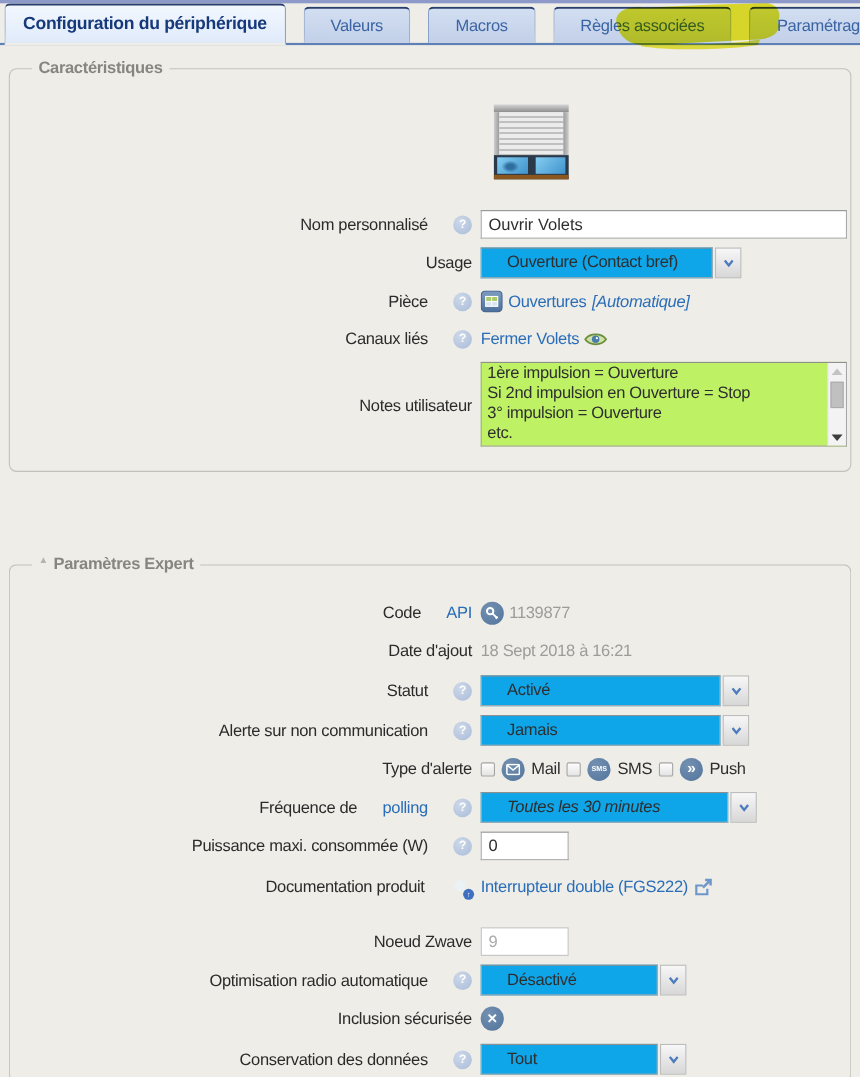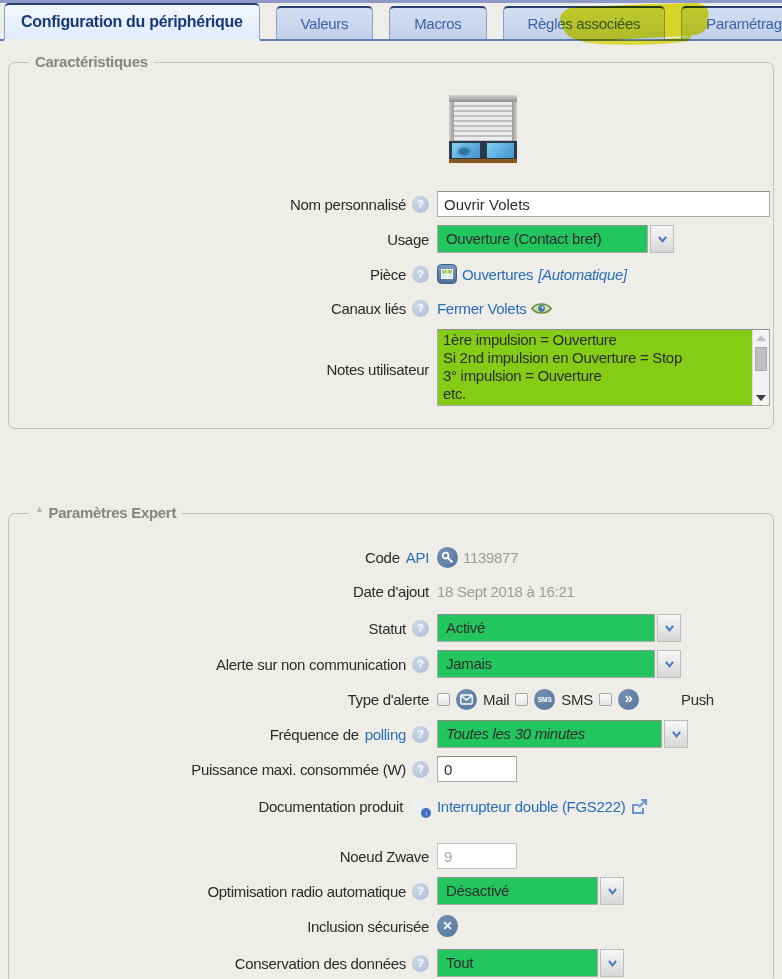--- a/index.html
+++ b/index.html
@@ -49,21 +49,21 @@
     color: #87857f; font-weight: bold; font-size: 15px;
     display: flex; align-items: flex-start; gap: 5px;
   }
   .tri { color: #b5b5ad; font-size: 9px; cursor: pointer; }
   #panel-carac { margin-top: 21px; padding: 32px 0 14px 0; }
   #panel-expert { margin-top: 84px; padding: 30px 0 0 0; height: 470px; border-bottom: none; }
   
   .row { display: flex; align-items: center; margin: 0 0 8px 0; min-height: 26px; }
   .lbl {
     width: 420px; flex: 0 0 420px;
-    display: flex; justify-content: flex-end; align-items: center; gap: 6px;
+    display: flex; justify-content: flex-end; align-items: center; gap: 23px;
     font-size: 15px; color: #2b2b2b; text-align: right; white-space: nowrap;
   }
   .val { display: flex; align-items: center; margin-left: 8px; gap: 5px; }
   a.lnk { color: #2a6db8; text-decoration: none; font-size: 15px; cursor: pointer; }
   .gray { color: #9c9c98; font-size: 15px; }
   
   .help {
     width: 17px; height: 17px; border-radius: 50%;
     background: radial-gradient(circle at 35% 30%, #cdd8e9, #a9bcd8);
     color: #fff; font-weight: bold; font-size: 11px;
@@ -74,21 +74,21 @@
   .txt {
     height: 26px; border: 1px solid #ababab; border-top-color: #8f8f8f;
     background: #fff; font-size: 15px; font-family: inherit;
     padding: 2px 6px; color: #2e2e2e;
   }
   .txt.disabled { color: #a9a9a9; border-color: #c2c2c2; }
   
   .sel { display: flex; align-items: stretch; gap: 2px; }
   .sel-field {
     height: 28px; border: 1px solid #ababab; border-top-color: #8f8f8f;
-    background: #22c55e; font-size: 15px; padding: 4px 6px 0 8px; white-space: nowrap;
+    background: #0ea5e9; font-size: 15px; padding: 4px 6px 0 23px; white-space: nowrap;
     overflow: hidden; cursor: default;
   }
   .sel-btn {
     width: 24px; height: 28px;
     background: linear-gradient(#f7f7f7, #d7d7d7);
     border: 1px solid #bdbdbd; cursor: pointer;
     display: flex; align-items: center; justify-content: center;
   }
   .chev { width: 9px; height: 9px; display: block; }
   
@@ -116,21 +116,21 @@
     position: absolute; left: 4px; top: 4px; width: 10px; height: 10px;
     border-radius: 50%; background: #eaf2f6;
   }
   .doc-ring .badge {
     position: absolute; right: -2px; bottom: -2px; width: 10px; height: 10px;
     border-radius: 50%; background: #3f6fbe; color: #fff; font-size: 7px;
     display: flex; align-items: center; justify-content: center; line-height: 1;
   }
   
   .notes-wrap {
-    width: 333px; height: 77px; background: #84cc16;
+    width: 333px; height: 77px; background: #bef264;
     border: 1px solid #a7a7a7; border-top-color: #8f8f8f;
     display: flex; align-items: stretch;
   }
   .notes-text {
     flex: 1; padding: 1px 5px; font-size: 15px; line-height: 18px;
     white-space: pre-line; color: #2e2e2e; overflow: hidden; cursor: text;
   }
   .sbar { width: 17px; display: flex; flex-direction: column; background: #f3f3f3; border-left: 1px solid #dcdcdc; }
   .sbar-btn { height: 15px; display: flex; align-items: center; justify-content: center; cursor: pointer; }
   .arrow-up { width: 0; height: 0; border-left: 5px solid transparent; border-right: 5px solid transparent; border-bottom: 6px solid #c3c3c3; }
@@ -373,21 +373,21 @@
           <rect x="0.8" y="1" width="11.4" height="9" rx="1" fill="none" stroke="#ffffff" stroke-width="1.4"></rect>
           <polyline points="1,1.6 6.5,6 12,1.6" fill="none" stroke="#ffffff" stroke-width="1.4"></polyline>
         </svg>
       </span>
       <span style="font-size:15px;">Mail</span>
       <span class="cbx"></span>
       <span class="circ small-text">SMS</span>
       <span style="font-size:15px;">SMS</span>
       <span class="cbx"></span>
       <span class="circ push-glyph">»</span>
-      <span style="font-size:15px;margin-left:36px;">Push</span>
+      <span style="font-size:15px;">Push</span>
     </div>
   </div>
 
   <div class="row">
     <div class="lbl">
       <span>Fréquence de</span>
       <a class="lnk">polling</a>
       <span class="help">?</span>
     </div>
     <div class="val">

